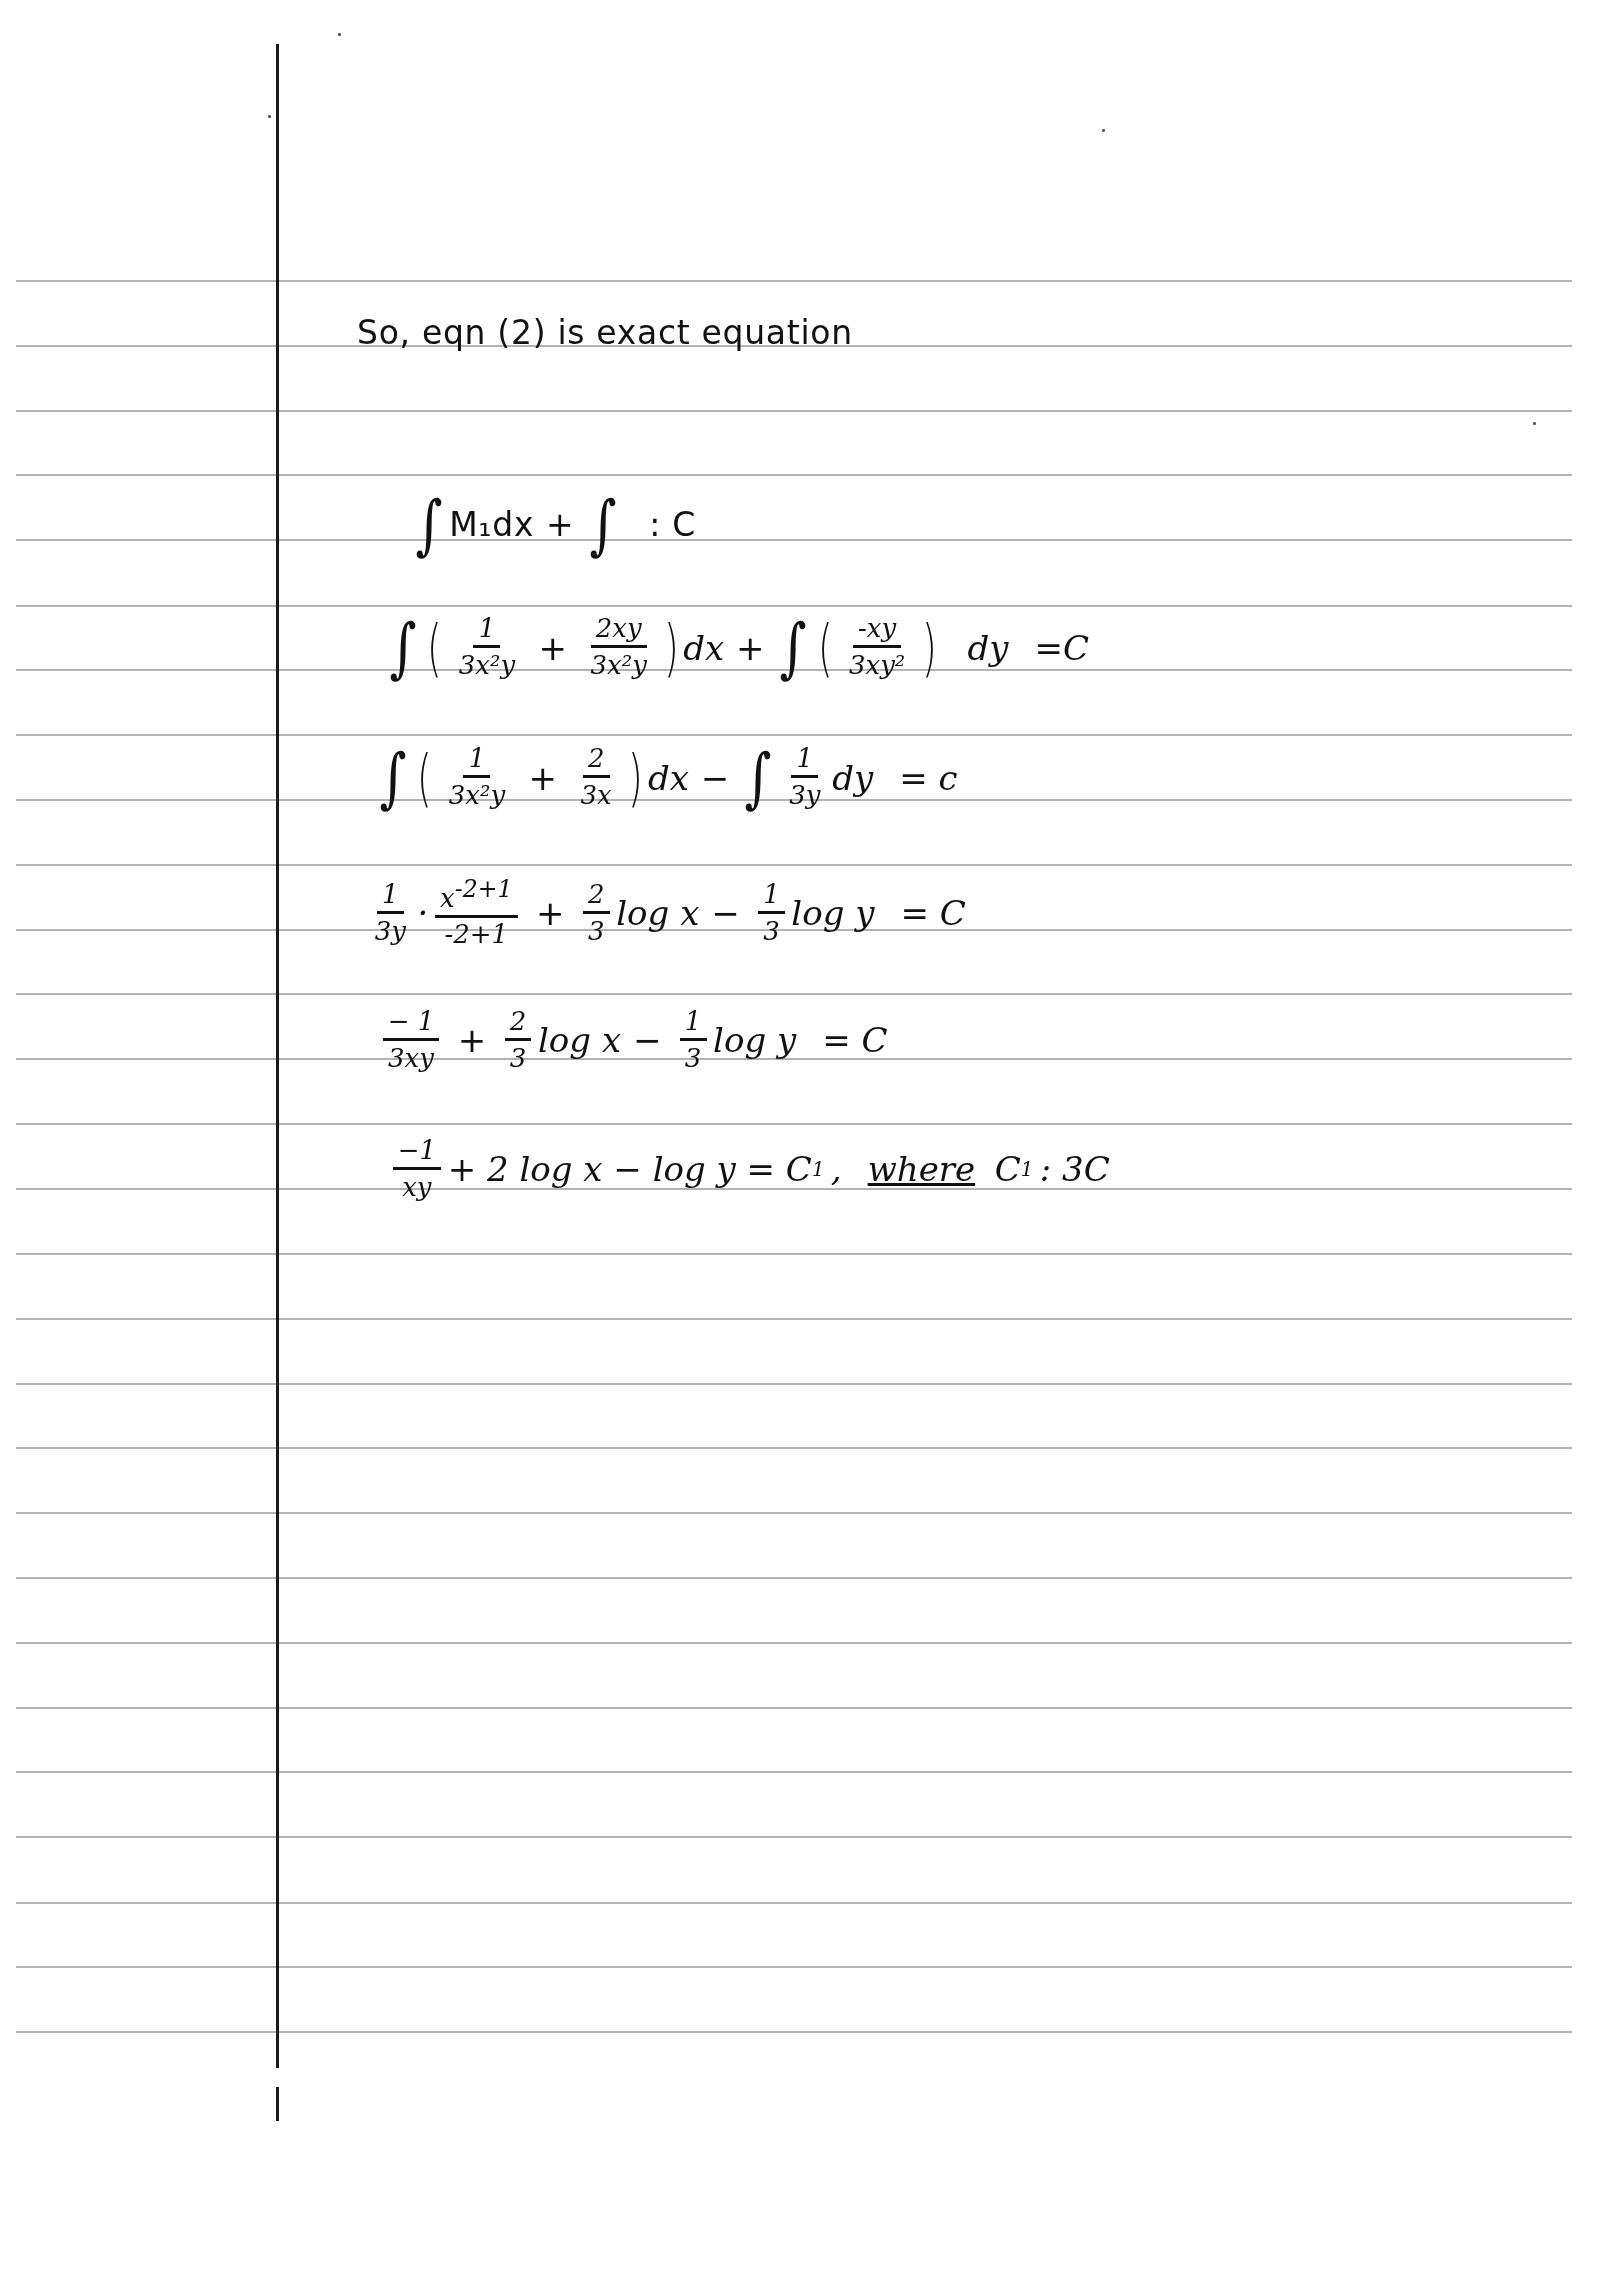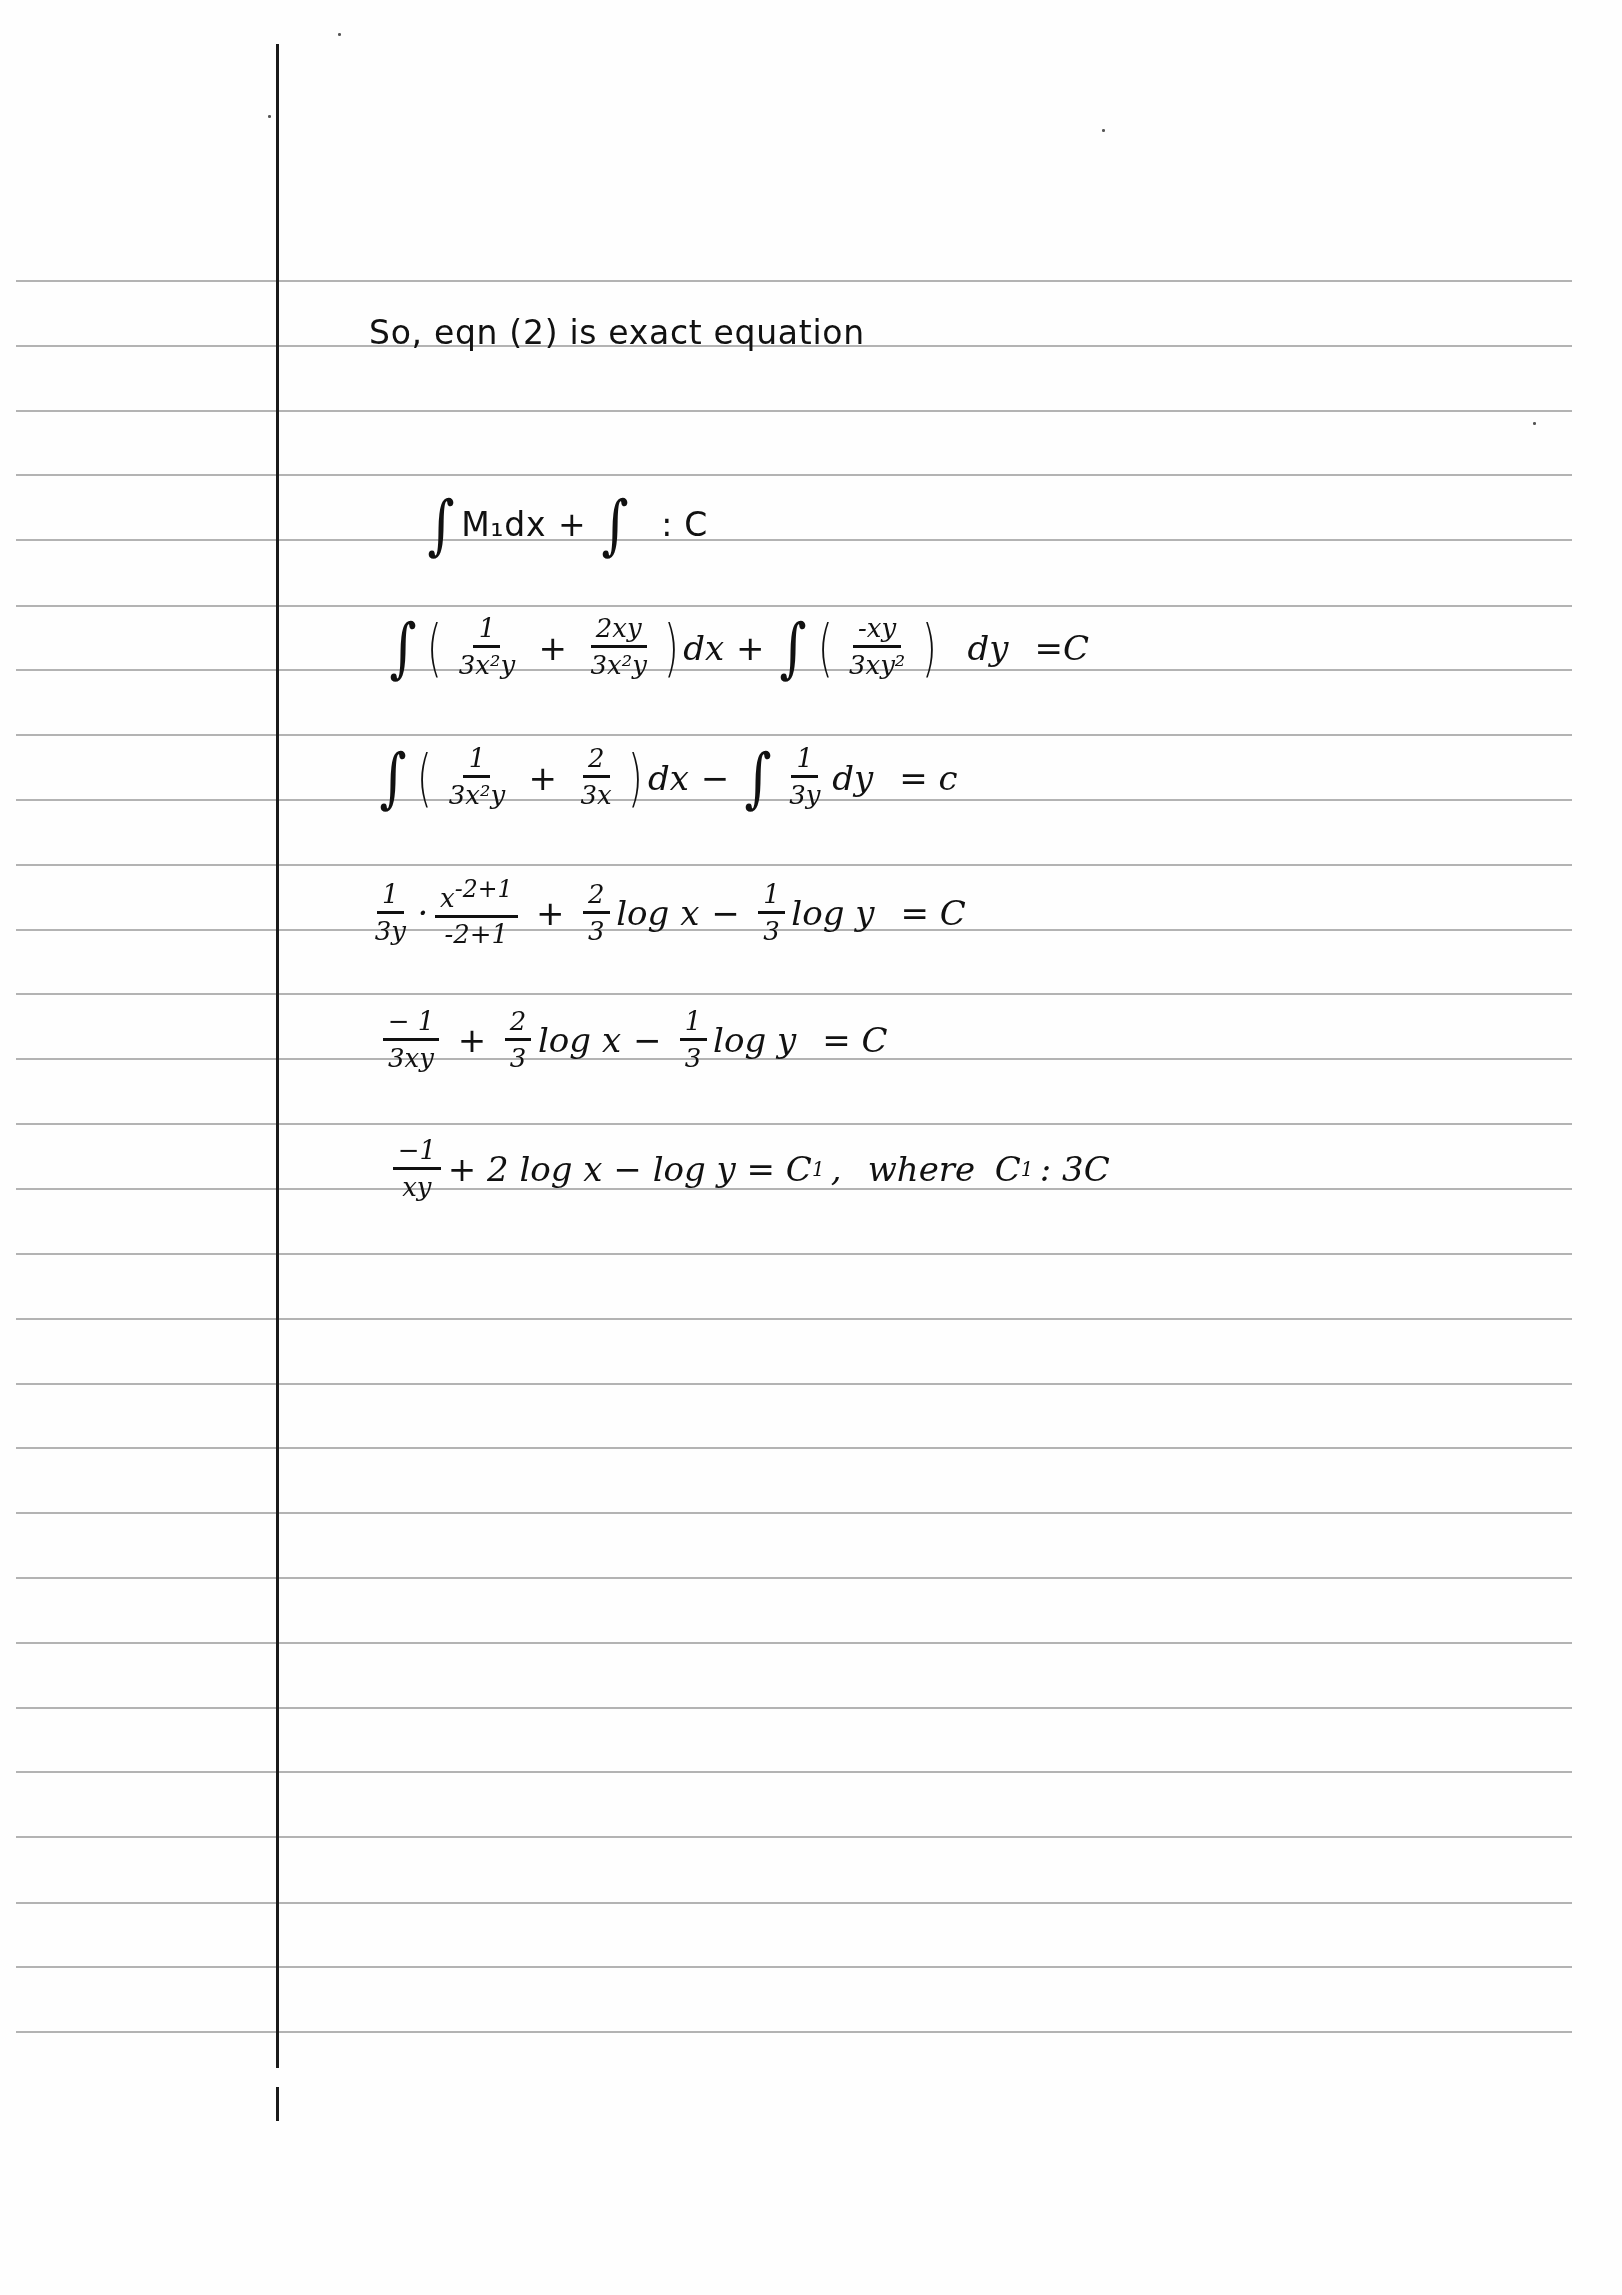--- a/index.html
+++ b/index.html
@@ -3,21 +3,21 @@
 <meta charset="utf-8">
 <style>
   html, body { margin: 0; padding: 0; background: #ffffff; }
   body { width: 1623px; height: 2295px; position: relative; overflow: hidden; }
   .page { position: absolute; left: 0; top: 0; width: 1623px; height: 2295px; background: #fefefe; }
   .rule { position: absolute; left: 16.4px; width: 1556px; height: 2px; background: #9a9a9a; opacity: .75; }
   .margin-line { position: absolute; left: 276px; width: 2.6px; background: #1a1a1a; }
   .speck { position: absolute; width: 2.6px; height: 2.6px; border-radius: 50%; background: #555; }
   .row { position: absolute; left: 0; font-family: "DejaVu Sans", sans-serif; color: #111; white-space: nowrap;
          display: flex; align-items: center; }
-  .hw { font-family: "DejaVu Sans", sans-serif; font-size: 33px; letter-spacing: 0.7px; margin-left: 12px; }
+  .hw { font-family: "DejaVu Sans", sans-serif; font-size: 33px; letter-spacing: 0.7px; }
   .math { font-family: "DejaVu Serif", serif; font-style: italic; font-size: 34px; }
   .frac { display: inline-flex; flex-direction: column; align-items: center; vertical-align: middle; margin: 0 6.5px; }
   .frac .num { padding: 0 5.2px 2.6px; border-bottom: 3.3px solid #111; line-height: 1.05; }
   .frac .den { padding: 3.9px 5.2px 0; line-height: 1.05; }
   .frac.small { font-size: 26px; }
   .int { font-family: "DejaVu Serif", serif; font-style: normal; font-size: 65px; line-height: 1; margin-right: 2.6px; transform: scaleX(.8); display: inline-block; }
   .paren { font-family: "DejaVu Sans", sans-serif; font-style: normal; font-size: 63px; line-height: 1; font-weight: 200; display: inline-block; transform: scaleX(.6); }
   .op { margin: 0 11.8px; font-style: normal; font-family: "DejaVu Sans", sans-serif; }
   .sup { font-size: 23.6px; vertical-align: super; }
   .sub { font-size: 19.6px; vertical-align: sub; }
@@ -182,20 +182,20 @@
   </div>
 
   <div class="row math" style="left:386px;top:1137px;">
     <span class="frac small">
       <span class="num">−1</span>
       <span class="den">xy</span>
     </span>
     <span>+ 2 log x − log y = C</span>
     <span class="sub">1</span>
     <span style="margin:0 26px 0 6.5px;">,</span>
-    <span style="margin-right:19.6px;">where</span>
+    <span style="margin-right:19.6px;text-decoration:underline;">where</span>
     <span>C</span>
     <span class="sub">1</span>
     <span style="margin-left:6.5px;">: 3C</span>
   </div>
 
 </div>
 
 
 </body></html>

